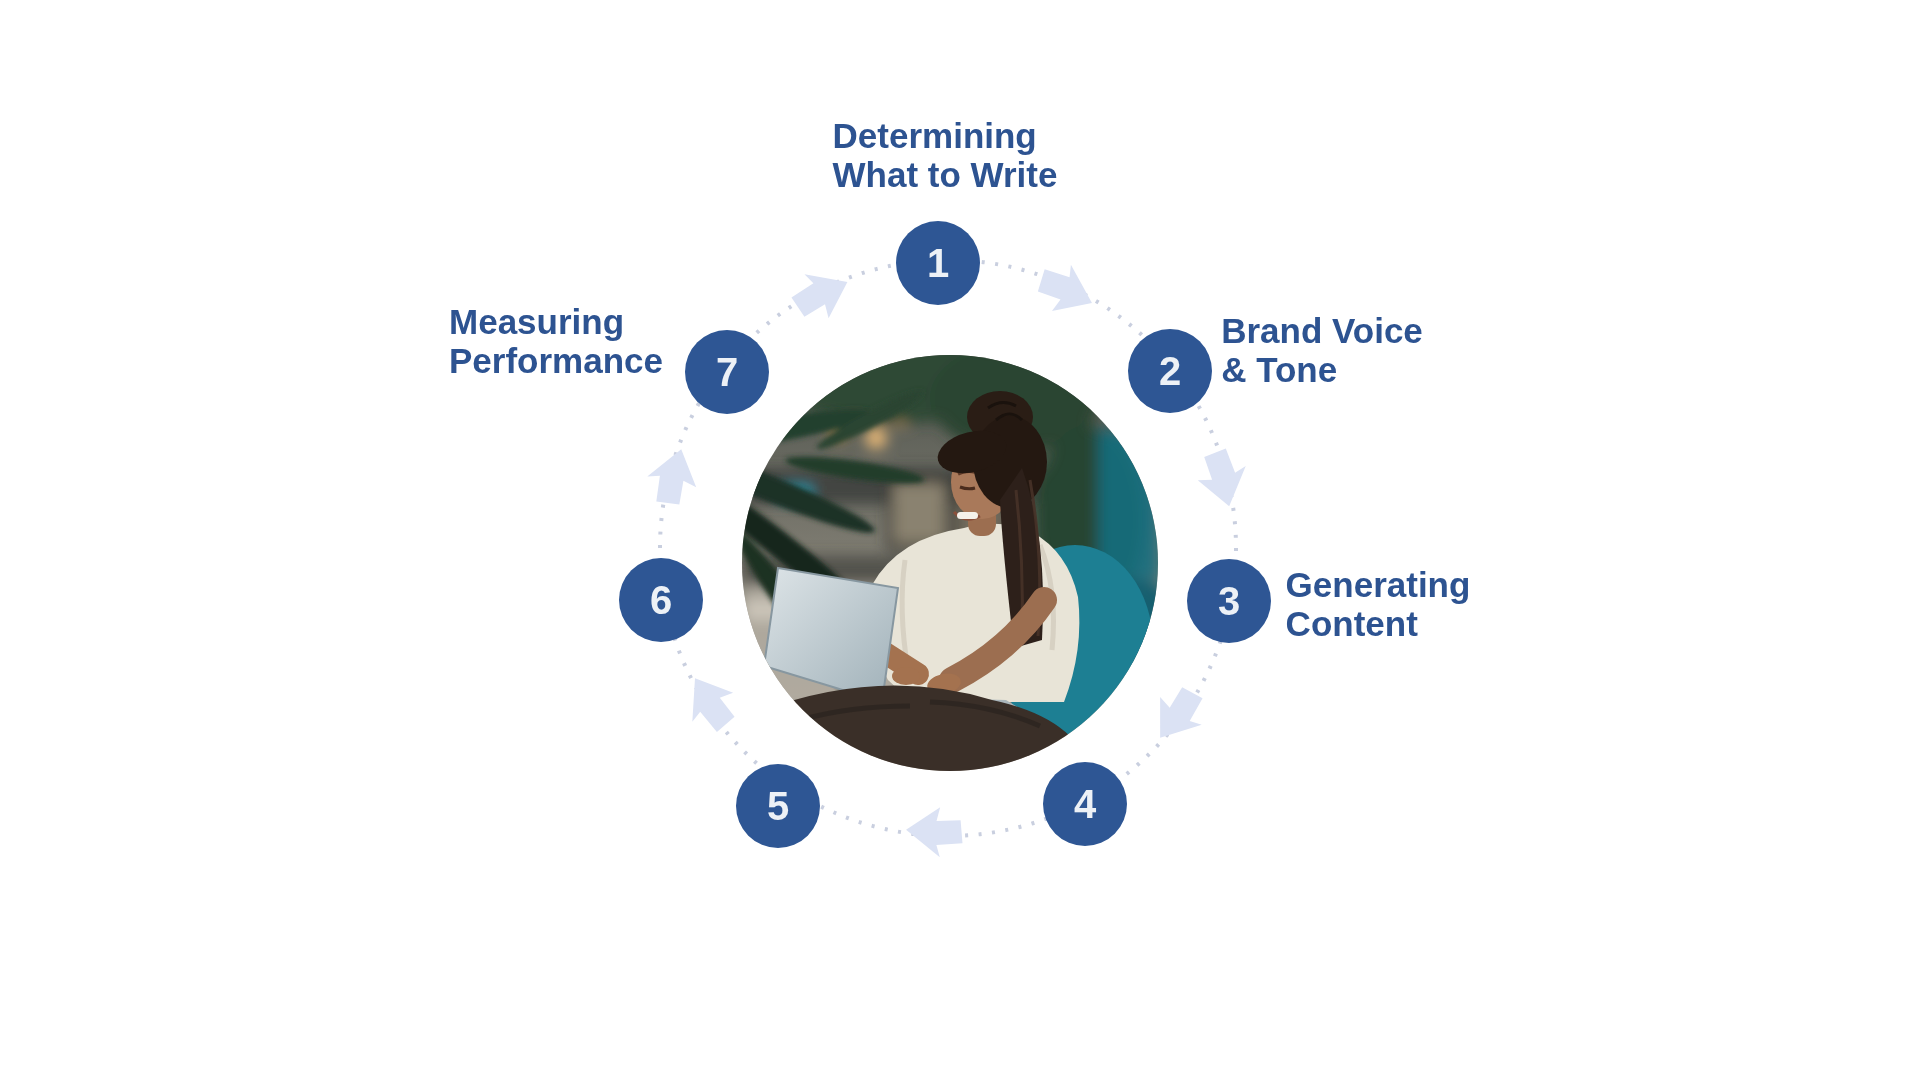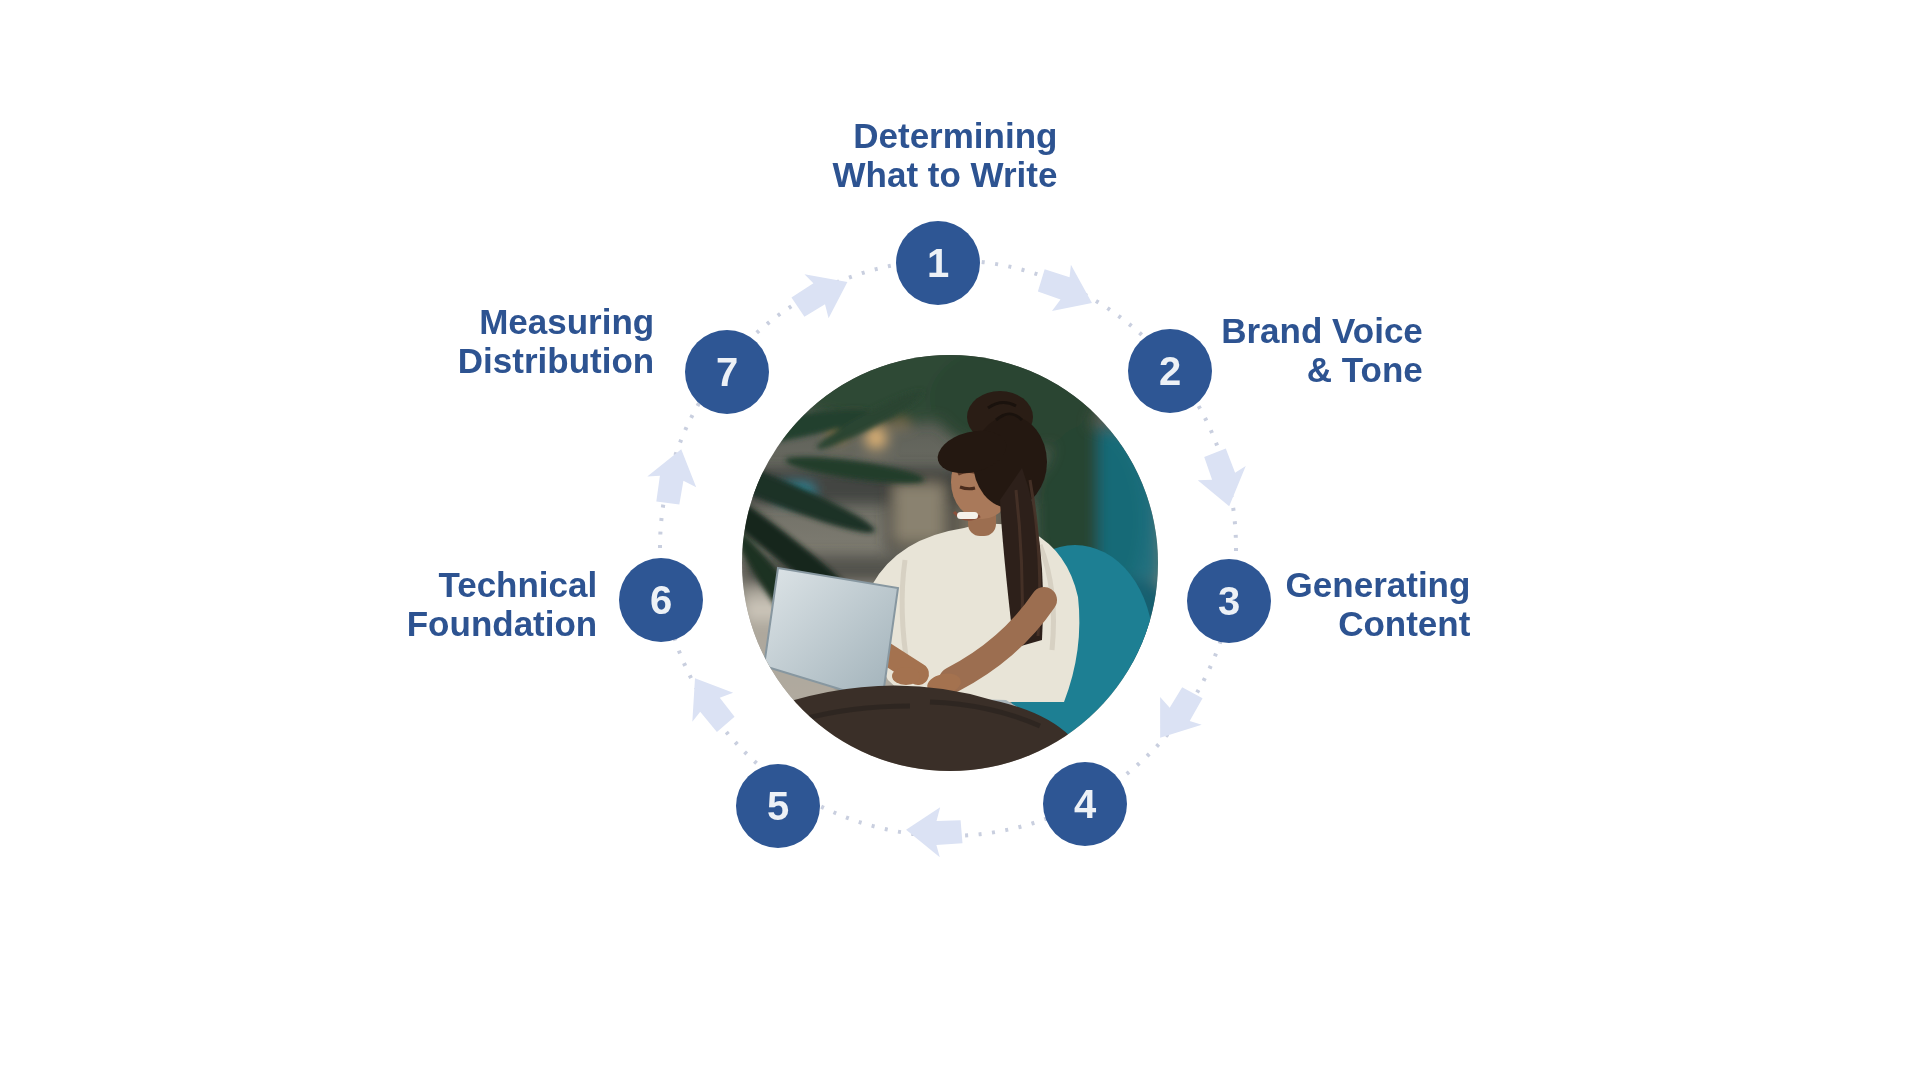--- a/index.html
+++ b/index.html
@@ -10,21 +10,21 @@
   .layer{position:absolute;left:0;top:0;}
   .step-badge{
     position:absolute;width:84px;height:84px;border-radius:50%;
     background:#2e5694;color:#edf1f6;
     display:flex;align-items:center;justify-content:center;
     font-size:40px;font-weight:bold;
   }
   .step-label{
     position:absolute;transform:translate(-50%,-50%);
     color:#2d5391;font-size:35px;font-weight:bold;line-height:1.1;
-    text-align:right;white-space:pre-line;
+    text-align:left;white-space:pre-line;
   }
   
   .b1{left:896px;top:221px}
   .b2{left:1128px;top:329px}
   .b3{left:1187px;top:559px}
   .b4{left:1043px;top:762px}
   .b5{left:736px;top:764px}
   .b6{left:619px;top:558px}
   .b7{left:685px;top:330px}
   
@@ -172,18 +172,16 @@
   <div class="step-badge b7">
       <span>7</span>
     </div>
 
   <div class="step-label l1">Determining
 What to Write</div>
   <div class="step-label l3">Generating
 Content</div>
   <div class="step-label l2">Brand Voice
 &amp; Tone</div>
-  <div class="step-label l6">Technical
-Foundation</div>
   <div class="step-label l7">Measuring
-Distribution</div>
+Performance</div>
 
 </div>
 
 </body></html>

